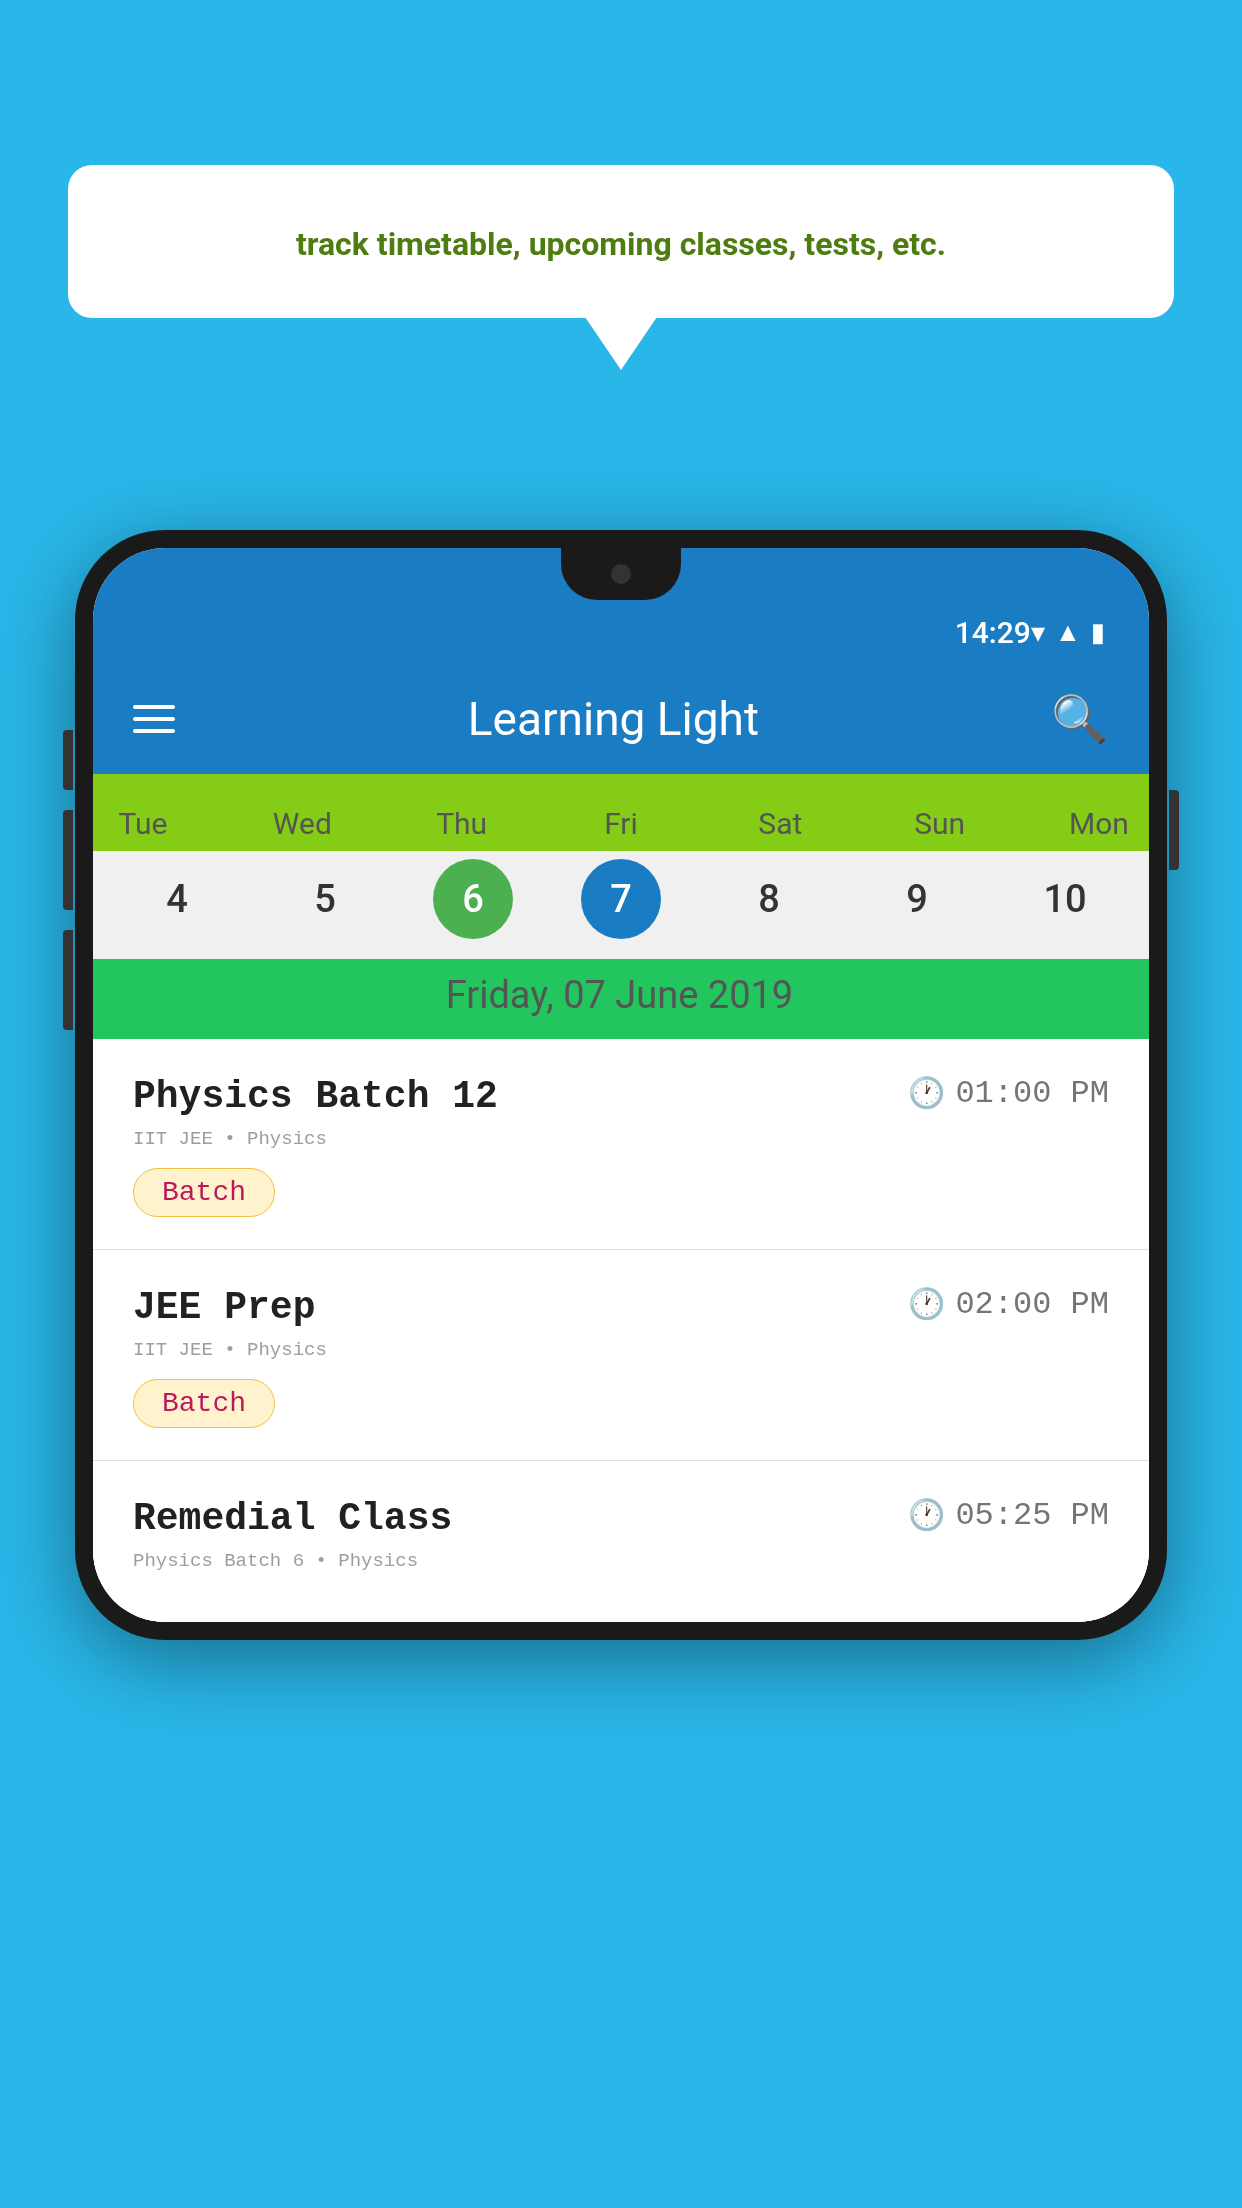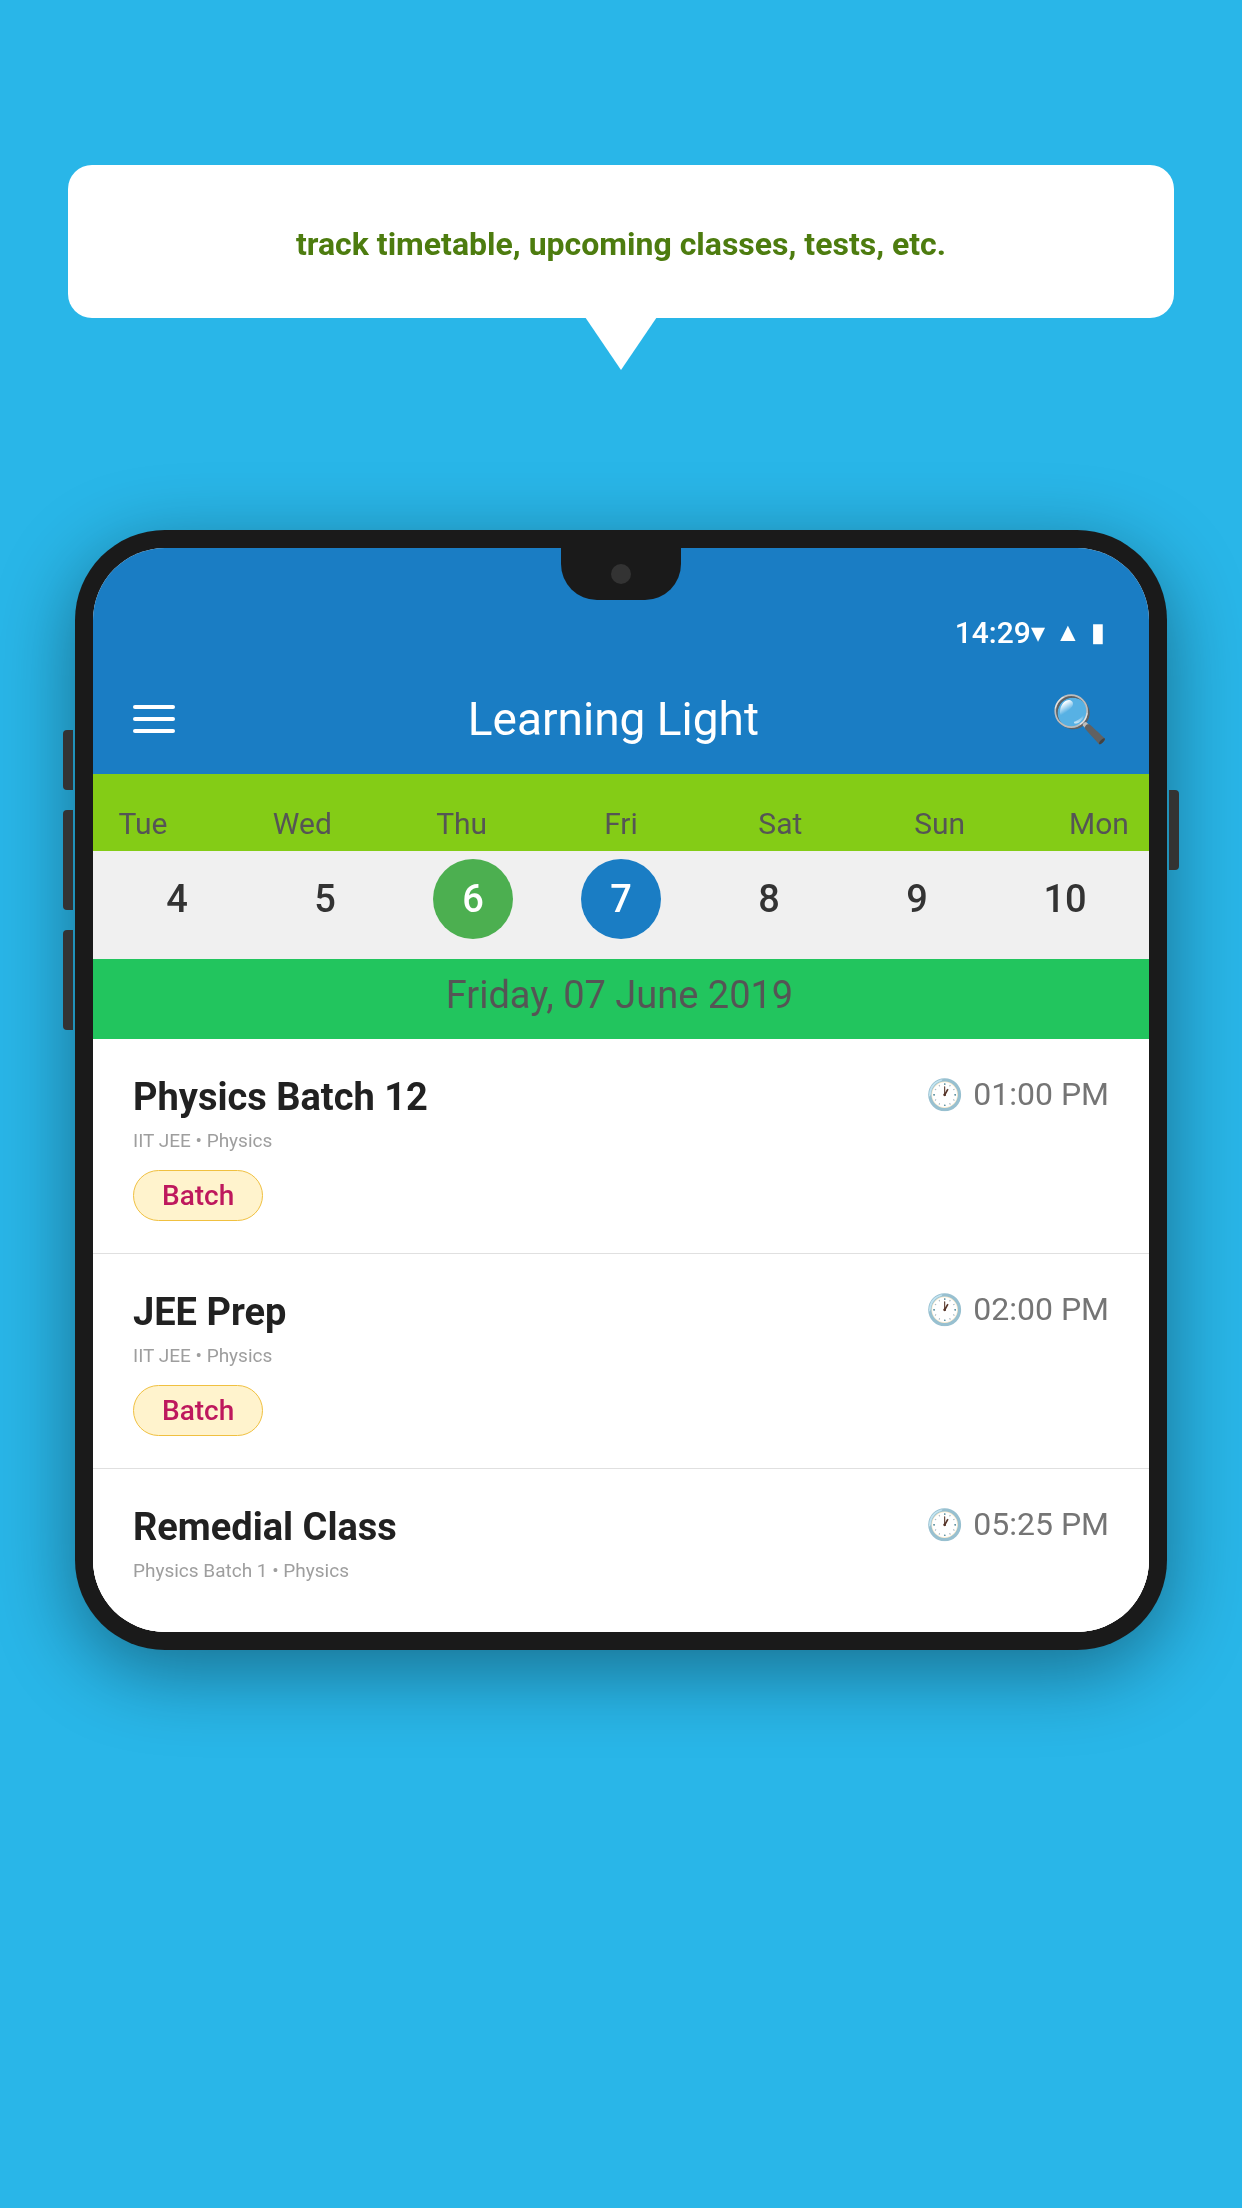--- a/index.html
+++ b/index.html
@@ -222,20 +222,21 @@
 
     
     .class-list {
       background: white;
     }
 
     .class-item {
       background: white;
       padding: 36px 40px 32px 40px;
       border-bottom: 1px solid #e0e0e0;
+      font-family: Liberation Mono, monospace;
     }
 
     .class-item-header {
       display: flex;
       justify-content: space-between;
       align-items: flex-start;
       margin-bottom: 10px;
     }
 
     .class-name {
@@ -408,20 +409,20 @@
         </div>
 
         <div class="class-item" style="border-bottom:none;">
           <div class="class-item-header">
             <span class="class-name">Remedial Class</span>
             <span class="class-time">
               <span class="clock-icon">🕐</span>
               05:25 PM
             </span>
           </div>
-          <div class="class-meta">Physics Batch 1 • Physics</div>
+          <div class="class-meta">Physics Batch 6 • Physics</div>
         </div>
 
       </div>
 
     </div>
   </div>
 </div>
 
 </body></html>

